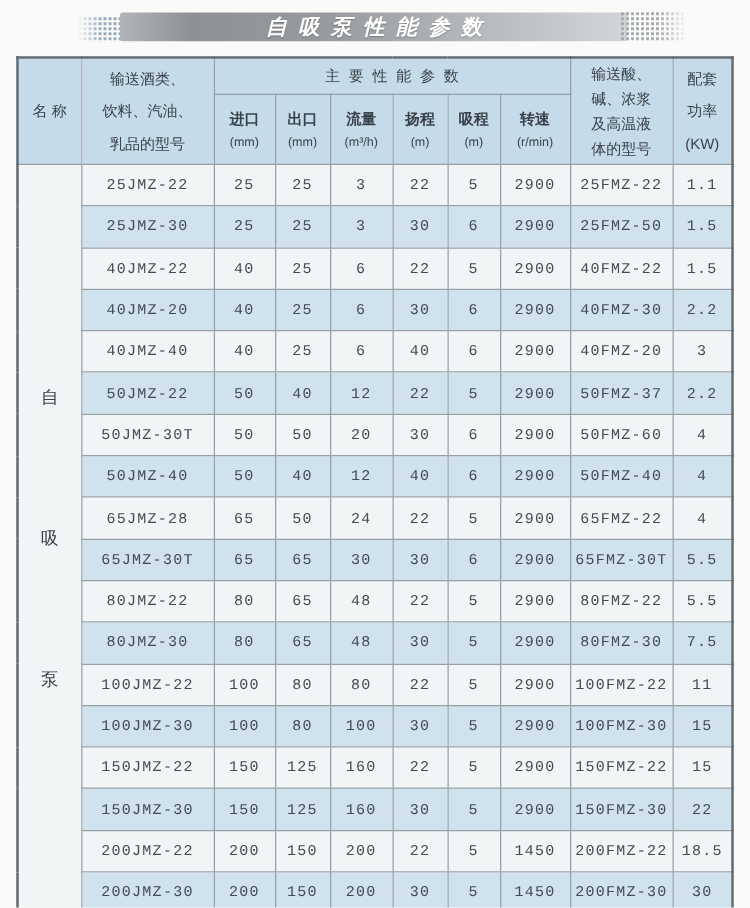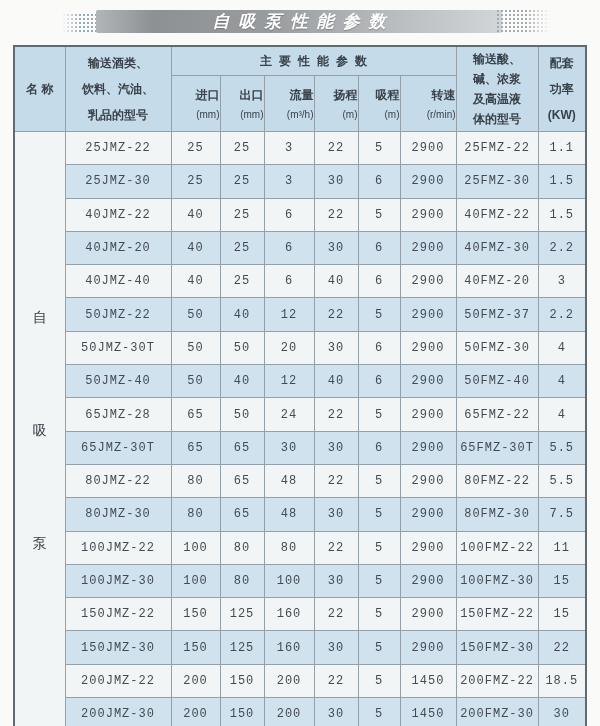--- a/index.html
+++ b/index.html
@@ -27,23 +27,23 @@
        background-image:radial-gradient(var(--dots-gray) 1.1px,transparent 1.35px);
        -webkit-mask-image:linear-gradient(90deg,#000 55%,transparent);
        mask-image:linear-gradient(90deg,#000 55%,transparent);}
 
   
   table.pump-table{position:absolute;left:13px;top:45px;width:572px;table-layout:fixed;
        border-collapse:collapse;border:2px solid var(--outer);}
   .pump-table th,.pump-table td{border:1px solid var(--grid);padding:0;text-align:center;
        vertical-align:middle;overflow:hidden;}
   .pump-table thead th{background:var(--header-bg);color:var(--text-dark);
-       font-size:12px;font-weight:bold;}
+       font-size:12px;font-weight:normal;}
   .pump-table thead tr.span-row th{height:28px;}
-  .pump-table thead tr.sub-row th{height:55px;font-weight:bold;text-align:right;}
+  .pump-table thead tr.sub-row th{height:55px;font-weight:bold;}
   th.main-params{font-size:13px;letter-spacing:7px;padding-left:7px;margin-left:29px;}
   th.multiline div{line-height:26px;}
   th.multiline.fmz div{line-height:20px;}
   th.sub .lab{line-height:22px;font-size:12px;}
   th.sub .unit{line-height:18px;font-size:10px;font-weight:normal;
        font-family:Liberation Sans, sans-serif;}
   .pump-table tbody td{height:32.3px;font-size:12px;color:var(--text-data);
        font-family:"Liberation Mono","DejaVu Sans Mono",monospace;letter-spacing:1px;}
   .pump-table tbody tr.plain td{background:var(--row-light);}
   .pump-table tbody tr.shaded td{background:var(--row-shaded);}
@@ -146,21 +146,21 @@
           <td>1.1</td>
         </tr>
         <tr class="shaded">
           <td>25JMZ-30</td>
           <td>25</td>
           <td>25</td>
           <td>3</td>
           <td>30</td>
           <td>6</td>
           <td>2900</td>
-          <td>25FMZ-30</td>
+          <td>25FMZ-50</td>
           <td>1.5</td>
         </tr>
         <tr class="plain">
           <td>40JMZ-22</td>
           <td>40</td>
           <td>25</td>
           <td>6</td>
           <td>22</td>
           <td>5</td>
           <td>2900</td>
@@ -201,21 +201,21 @@
           <td>2.2</td>
         </tr>
         <tr class="plain">
           <td>50JMZ-30T</td>
           <td>50</td>
           <td>50</td>
           <td>20</td>
           <td>30</td>
           <td>6</td>
           <td>2900</td>
-          <td>50FMZ-30</td>
+          <td>50FMZ-60</td>
           <td>4</td>
         </tr>
         <tr class="shaded">
           <td>50JMZ-40</td>
           <td>50</td>
           <td>40</td>
           <td>12</td>
           <td>40</td>
           <td>6</td>
           <td>2900</td>

